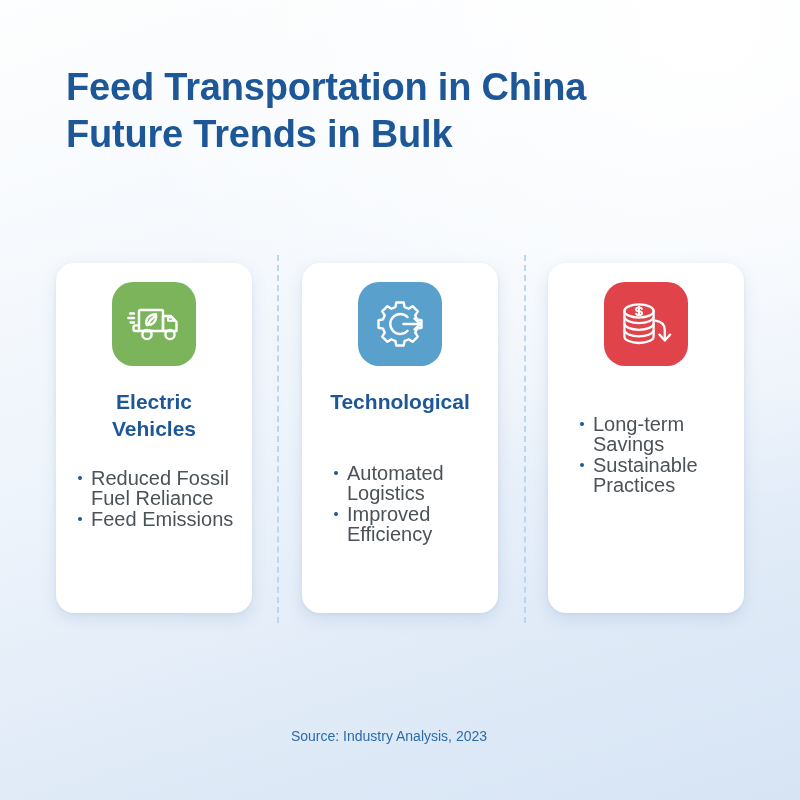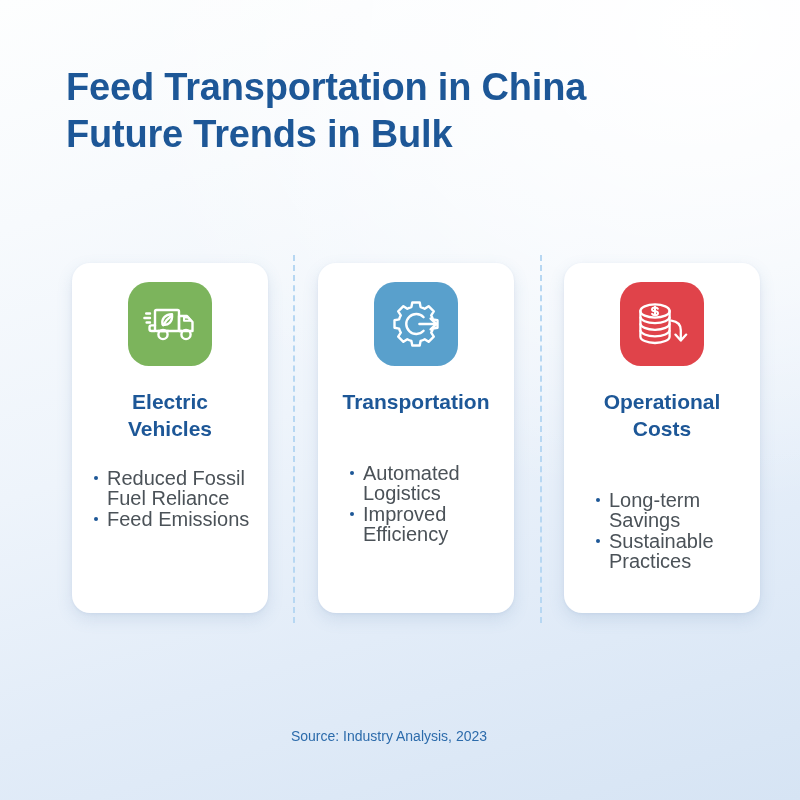--- a/index.html
+++ b/index.html
@@ -38,21 +38,21 @@
     font-weight: bold;
     color: #1d5797;
     letter-spacing: -0.2px;
     line-height: 47px;
     white-space: nowrap;
   }
 
   
   .cards {
     position: absolute;
-    left: 16px;
+    left: 0;
     top: 263px;
     width: 637px;
     height: 352px;
   }
 
   .divider {
     position: absolute;
     top: -8px;
     width: 0;
     height: 368px;
@@ -184,21 +184,21 @@
         <span>
           <svg width="54" height="50" viewBox="0 0 54 50" fill="none" stroke="#ffffff" stroke-width="2.4" stroke-linecap="round" stroke-linejoin="round">
             <path d="M23.3 3.5 h7.4 l0.9 4.6 a16 16 0 0 1 4.1 1.7 l3.9 -2.6 l5.2 5.2 l-2.6 3.9 a16 16 0 0 1 1.7 4.1 l4.6 0.9 v7.4 l-4.6 0.9 a16 16 0 0 1 -1.7 4.1 l2.6 3.9 l-5.2 5.2 l-3.9 -2.6 a16 16 0 0 1 -4.1 1.7 l-0.9 4.6 h-7.4 l-0.9 -4.6 a16 16 0 0 1 -4.1 -1.7 l-3.9 2.6 l-5.2 -5.2 l2.6 -3.9 a16 16 0 0 1 -1.7 -4.1 l-4.6 -0.9 v-7.4 l4.6 -0.9 a16 16 0 0 1 1.7 -4.1 l-2.6 -3.9 l5.2 -5.2 l3.9 2.6 a16 16 0 0 1 4.1 -1.7 z"></path>
             <path d="M34.6 18.2 a10 10 0 1 0 0 13.6"></path>
             <path d="M30.4 25 H47"></path>
             <path d="M41.6 19.6 L47.4 25 L41.6 30.4"></path>
           </svg>
         </span>
       </div>
       <div class="card-title">
-        <div>Transportation</div>
+        <div>Technological</div>
       </div>
       <ul class="bullets">
         <li>Automated Logistics</li>
         <li>Improved Efficiency</li>
       </ul>
     </div>
 
     <div class="card c3">
       <div class="icon-tile" style="background:#e0434a;">
         <span>
@@ -207,24 +207,20 @@
             <path d="M5.4 11 v5.6 c0 3.65 6.54 6.6 14.6 6.6 s14.6 -2.95 14.6 -6.6 V11"></path>
             <path d="M5.4 17.6 v5.6 c0 3.65 6.54 6.6 14.6 6.6 s14.6 -2.95 14.6 -6.6 v-5.6"></path>
             <path d="M5.4 24.2 v5.6 c0 3.65 6.54 6.6 14.6 6.6 s14.6 -2.95 14.6 -6.6 v-5.6"></path>
             <path d="M5.4 30.8 v5.6 c0 3.65 6.54 6.6 14.6 6.6 s14.6 -2.95 14.6 -6.6 v-5.6"></path>
             <path d="M20 6.6 v8.9 M22.9 8.7 a3.6 2 0 0 0 -2.9 -1.3 c-1.9 0 -3 0.9 -3 2 s1.3 1.7 3 1.9 c1.8 0.2 3 0.8 3 1.9 s-1.2 2 -3 2 a3.6 2 0 0 1 -2.9 -1.3" stroke-width="2"></path>
             <path d="M36.4 20.6 c6.6 0.8 9.4 4.2 9.4 9.6 v8.6"></path>
             <path d="M40.4 34.6 L45.8 40.6 L51.2 34.6"></path>
           </svg>
         </span>
       </div>
-      <div class="card-title">
-        <div>Operational</div>
-        <div>Costs</div>
-      </div>
       <ul class="bullets">
         <li>Long-term Savings</li>
         <li>Sustainable Practices</li>
       </ul>
     </div>
 
   </div>
 
   <div class="source">Source: Industry Analysis, 2023</div>
 

